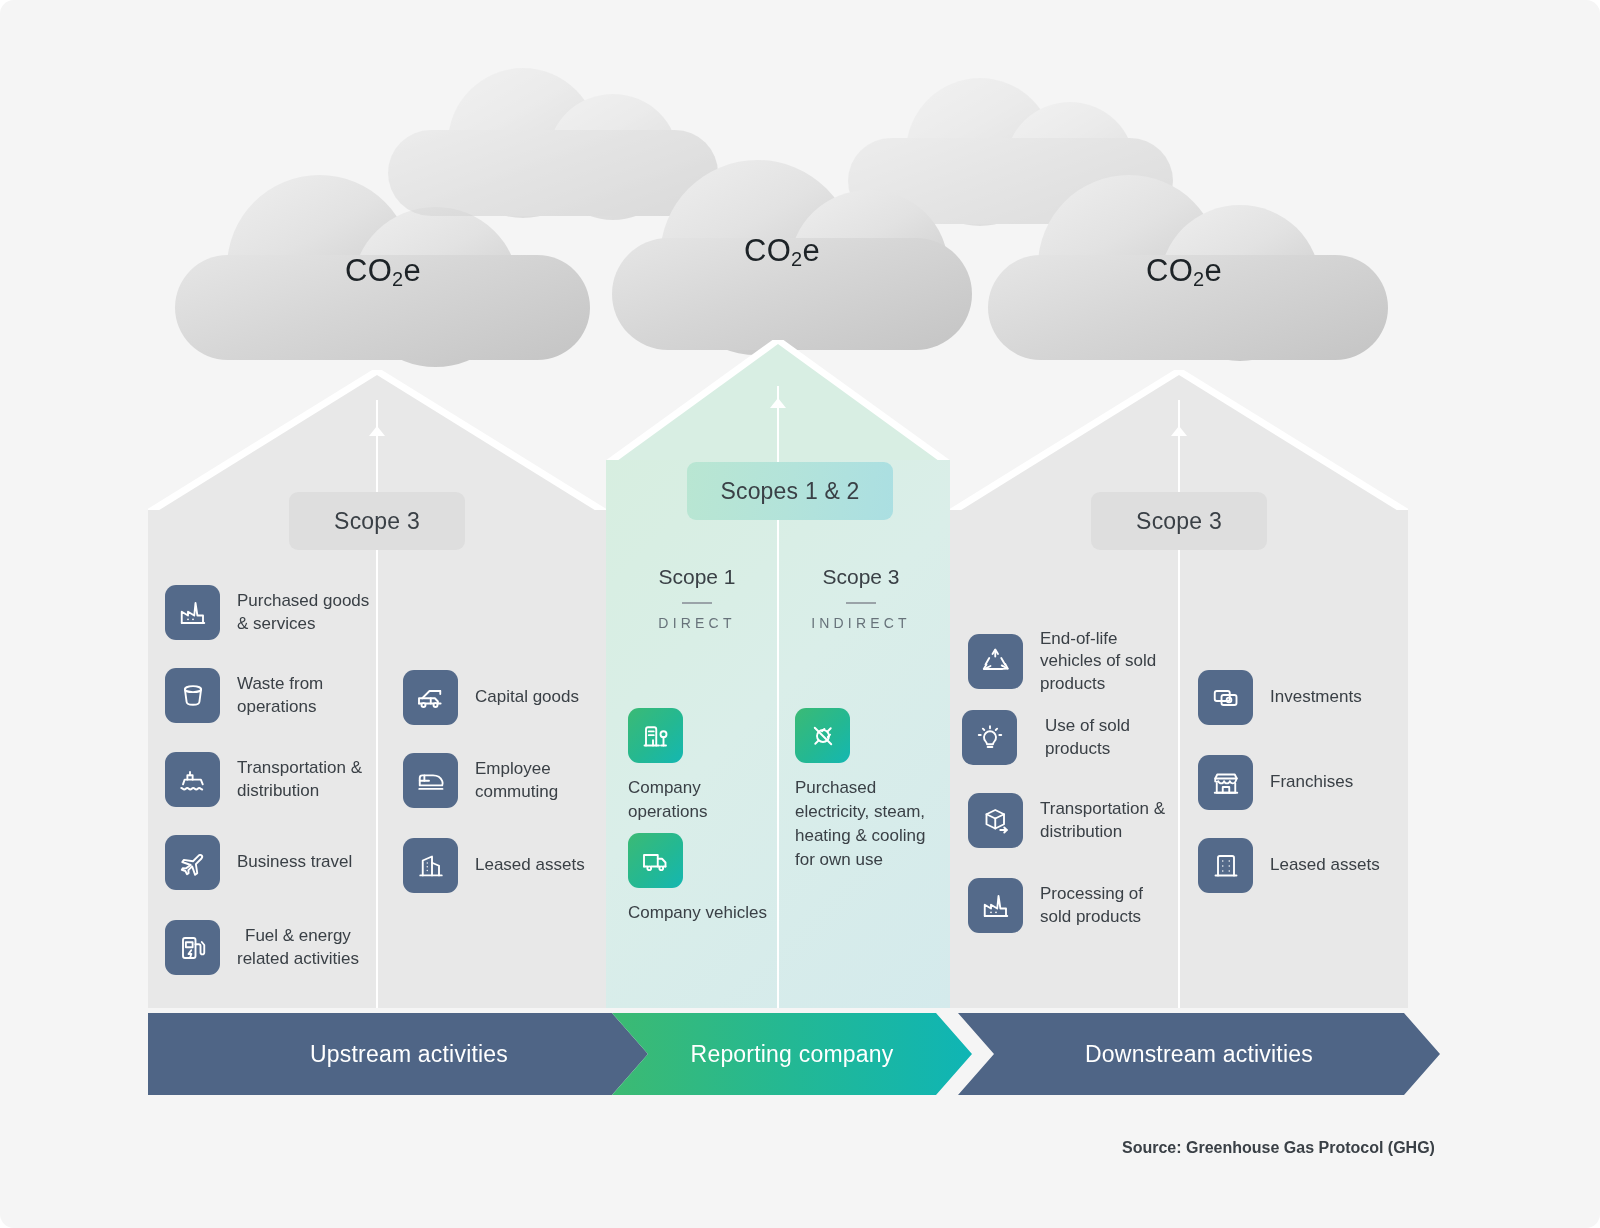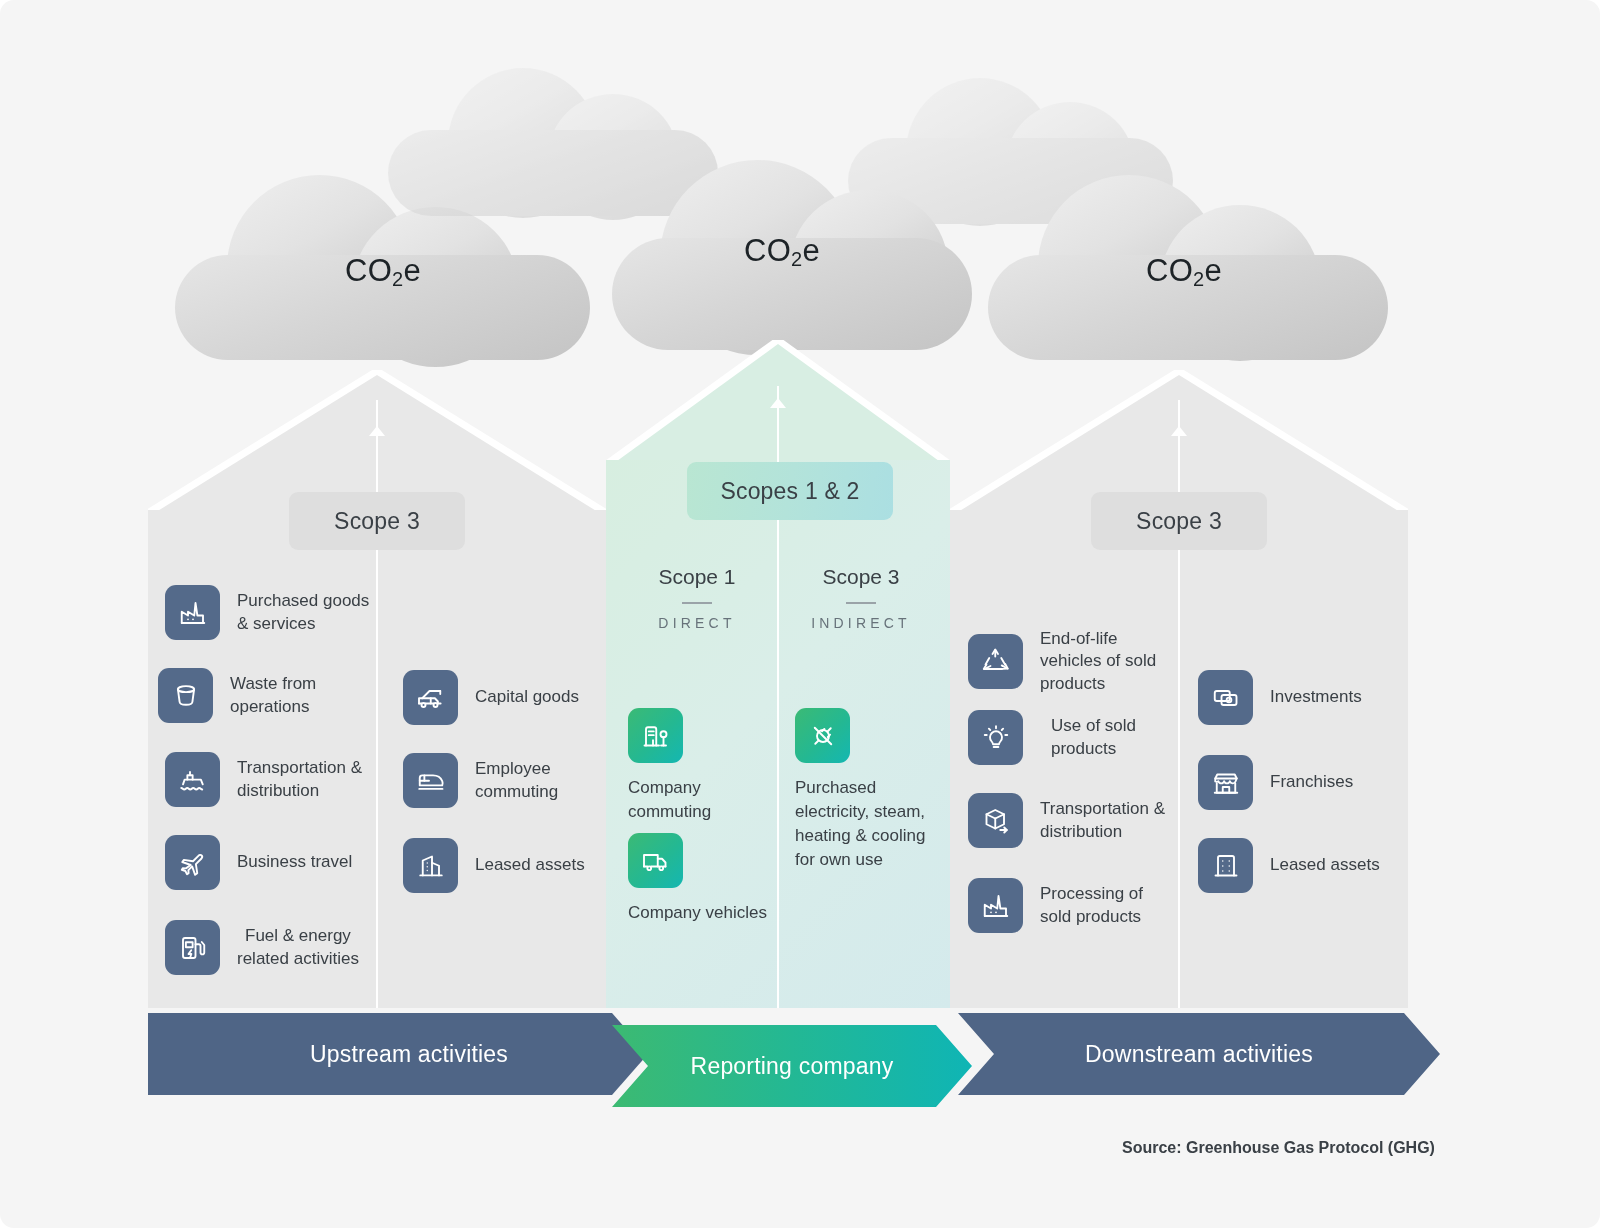--- a/index.html
+++ b/index.html
@@ -238,21 +238,21 @@
           <path d="M3 20V11l5 3V11l5 3 1-10 1.5 10H20v6"></path>
             <path d="M3 20h18"></path>
           <circle cx="8" cy="17" r=".7" fill="#fff" stroke="none"></circle>
             <circle cx="12" cy="17" r=".7" fill="#fff" stroke="none"></circle>
         </svg>
       </div>
       <div class="item-label" style="white-space:pre-line;">Purchased goods
 &amp; services</div>
     </div>
 
-    <div class="item" style="left:10px; top:298px; width:210px;">
+    <div class="item" style="left:17px; top:298px; width:210px;">
       <div class="tile tile-blue">
         <svg width="30" height="30" viewBox="0 0 24 24" fill="none" stroke="#fff" stroke-width="1.5" stroke-linecap="round" stroke-linejoin="round">
           <ellipse cx="12" cy="6.5" rx="6.5" ry="2.4"></ellipse>
           <path d="M5.5 6.5l1.4 10.3c.1 1.2 2.4 2.2 5.1 2.2s5-1 5.1-2.2L18.5 6.5"></path>
         </svg>
       </div>
       <div class="item-label" style="white-space:pre-line;">Waste from
 operations</div>
     </div>
 
@@ -370,21 +370,21 @@
           <path d="M4 19.6V6.6c0-.9.7-1.6 1.6-1.6h5c.9 0 1.6.7 1.6 1.6v13"></path>
           <path d="M2.8 19.6h11.6"></path>
           <path d="M6.2 8.3h4"></path>
             <path d="M6.2 11.3h4"></path>
           <path d="M9.6 15.3v4.3"></path>
           <circle cx="18" cy="10.6" r="2.4"></circle>
             <path d="M18 13v6.6"></path>
             <path d="M16 19.6h4"></path>
         </svg>
       </div>
-      <div class="vlabel" style="white-space:pre-line;">Company commuting</div>
+      <div class="vlabel" style="white-space:pre-line;">Company operations</div>
     </div>
 
     <div class="vitem" style="left:22px; top:493px; width:145px;">
       <div class="tile tile-green">
         <svg width="30" height="30" viewBox="0 0 24 24" fill="none" stroke="#fff" stroke-width="1.5" stroke-linecap="round" stroke-linejoin="round">
           <path d="M2.4 16.4V7.2h11v9.2"></path>
             <path d="M13.4 10.2h3.4l2.8 3v3.2"></path>
           <circle cx="6.6" cy="17.8" r="1.5"></circle>
             <circle cx="16.2" cy="17.8" r="1.5"></circle>
           <path d="M2.4 16.4h2.7"></path>
@@ -441,21 +441,21 @@
           <path d="M6.6 8.8l-3 5.2"></path>
             <path d="M16.2 8.8l3 5.2"></path>
             <path d="M5.8 17.6h11"></path>
         </svg>
       </div>
       <div class="item-label" style="white-space:pre-line;">End-of-life
 vehicles of sold
 products</div>
     </div>
 
-    <div class="item" style="left:18px; top:340px; width:215px;gap:28px;">
+    <div class="item" style="left:12px; top:340px; width:215px;gap:28px;">
       <div class="tile tile-blue">
         <svg width="30" height="30" viewBox="0 0 24 24" fill="none" stroke="#fff" stroke-width="1.5" stroke-linecap="round" stroke-linejoin="round">
           <path d="M8.4 14.6a4.8 4.8 0 1 1 7.2 0c-.7.8-1.1 1.5-1.2 2.4H9.6c-.1-.9-.5-1.6-1.2-2.4z"></path>
           <path d="M10.1 19.2h3.8"></path>
           <path d="M12 2.6v1.6"></path>
             <path d="M4.6 9.6H3"></path>
             <path d="M21 9.6h-1.6"></path>
           <path d="M6.3 4.5l1.1 1.1"></path>
             <path d="M17.7 4.5l-1.1 1.1"></path>
         </svg>
@@ -531,21 +531,21 @@
       <div class="item-label" style="white-space:pre-line;">Leased assets</div>
     </div>
   </div>
 
   <div class="banner b-blue" style="left:148px; top:1013px; width:500px;
               clip-path: polygon(0 0, calc(100% - 36px) 0, 100% 50%, calc(100% - 36px) 100%, 0 100%); padding-left: 22px;">
     <span>Upstream activities</span>
   </div>
 
   <div class="banner b-green" style="left:612px; top:1013px; width:360px;
-              clip-path: polygon(0 0, calc(100% - 36px) 0, 100% 50%, calc(100% - 36px) 100%, 0 100%, 36px 50%); margin-top: 12px;">
+              clip-path: polygon(0 0, calc(100% - 36px) 0, 100% 50%, calc(100% - 36px) 100%, 0 100%, 36px 50%);">
     <span>Reporting company</span>
   </div>
 
   <div class="banner b-blue" style="left:958px; top:1013px; width:482px;
               clip-path: polygon(0 0, calc(100% - 36px) 0, 100% 50%, calc(100% - 36px) 100%, 0 100%, 36px 50%);">
     <span>Downstream activities</span>
   </div>
 
   <div class="src" style="left:1122px; top:1139px;">Source: Greenhouse Gas Protocol (GHG)</div>
 

